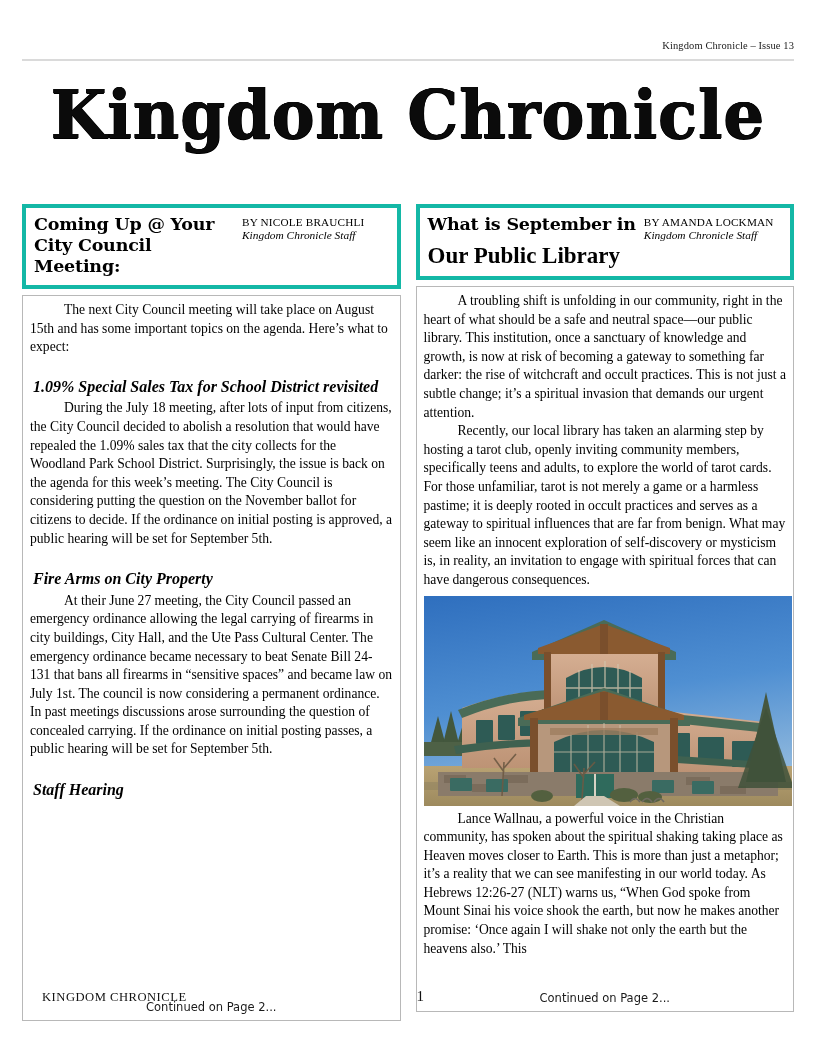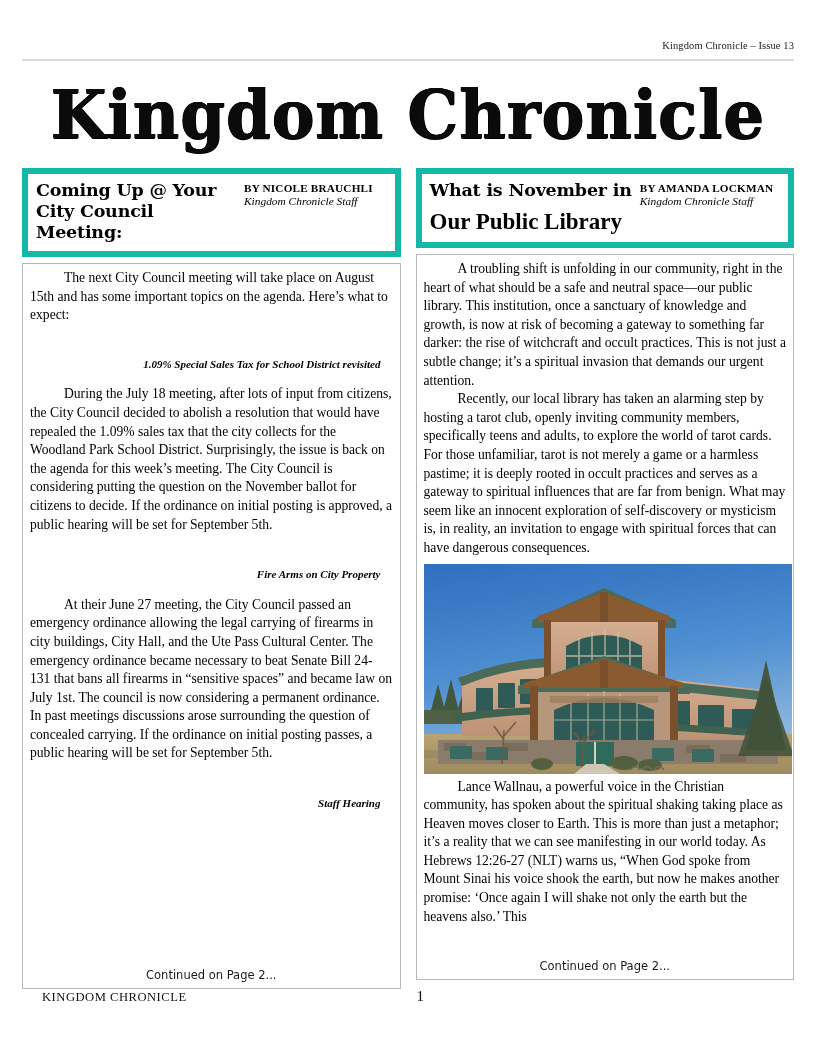--- a/index.html
+++ b/index.html
@@ -67,38 +67,39 @@
   .cols {
     position: absolute;
     left: 22px; top: 168px;
     width: 772px;
     display: flex;
     gap: 15px;
   }
   .col { width: 378.5px; display: flex; flex-direction: column; gap: 6px; }
 
   .hdbox {
-    border: 6px solid #14b8a6;
+    border: 4px solid #14b8a6;
     padding: 6px 8px 8px 8px;
     min-height: 64px;
+    margin-top: 36px;
   }
   .hd-row { display: flex; align-items: flex-start; }
   .headline {
     font-family: "DejaVu Serif", "Liberation Serif", serif;
     font-weight: 700;
     font-size: 17.5px;
     line-height: 21px;
     color: #000;
     letter-spacing: -.2px;
   }
   .headline.wrap2 { max-width: 200px; }
   .byline { margin-left: 8px; padding-top: 2px; flex: 1; }
   .by-name {
     font-family: "Liberation Serif", serif;
-    font-weight: 700;
+    font-weight: 400;
     font-size: 11.2px;
     letter-spacing: .2px;
     text-transform: uppercase;
     white-space: nowrap;
   }
   .by-org {
     font-family: "Liberation Serif", serif;
     font-style: italic;
     font-size: 11.4px;
     line-height: 14px;
@@ -123,27 +124,26 @@
   p.body {
     margin: 0;
     font-family: "Liberation Serif", serif;
     font-size: 13.6px;
     line-height: 18.6px;
     text-indent: 34px;
     text-align: left;
     color: #000;
   }
   .subhead {
-    margin: 12px;
+    margin: 3px;
     font-family: "Liberation Serif", serif;
     font-weight: 700;
     font-style: italic;
-    font-size: 11px;
+    font-size: 16px;
     line-height: 18.6px;
-    text-align: right;
   }
   .gap-sm { height: 18px; }
   .gap-md { height: 19px; }
   .gap-lg { height: 25px; }
 
   .continued {
     position: absolute;
     left: 0; right: 0;
     bottom: 6px;
     text-align: center;
@@ -228,21 +228,21 @@
         <p class="subhead">Staff Hearing</p>
         <div class="gap-lg"></div>
         <div class="continued">Continued on Page 2...</div>
       </div>
     </div>
 
     <div class="col">
 
       <div class="hdbox">
         <div class="hd-row">
-          <div class="headline">What is November in</div>
+          <div class="headline">What is September in</div>
           <div class="byline">
             <div class="by-name">BY AMANDA LOCKMAN</div>
             <div class="by-org">Kingdom Chronicle Staff</div>
           </div>
         </div>
         <div class="headline-cont">Our Public Library</div>
       </div>
 
       <div class="bodybox">
         <p class="body">A troubling shift is unfolding in our community, right in the heart of what should be a safe and neutral space—our public library. This institution, once a sanctuary of knowledge and growth, is now at risk of becoming a gateway to something far darker: the rise of witchcraft and occult practices. This is not just a subtle change; it’s a spiritual invasion that demands our urgent attention.</p>

